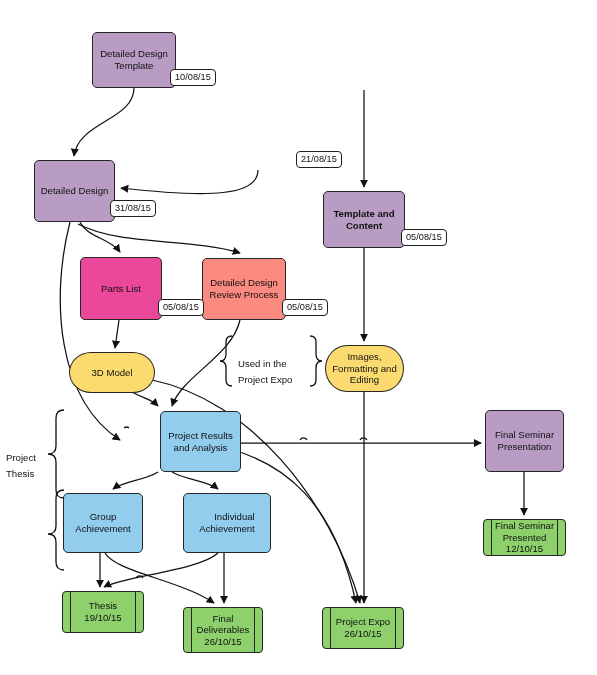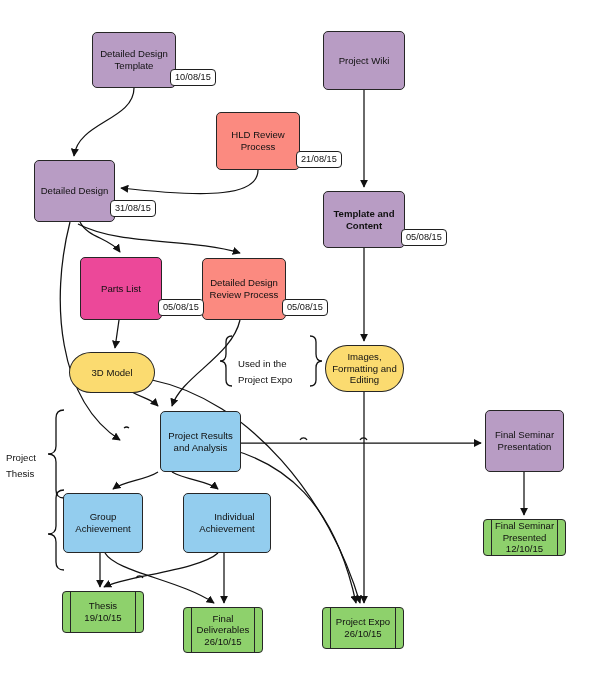--- a/index.html
+++ b/index.html
@@ -152,28 +152,21 @@
   </svg>
 
   <div class="node shape-rect" style="left:92px;top:32px;width:84px;height:56px;background:#b89cc4;">
     <span class="label">Detailed Design
 Template</span>
   </div>
   <div class="badge" style="left:170px;top:69px;">
       <span>10/08/15</span>
     </div>
 
-  <div class="node shape-rect" style="left:323px;top:31px;width:82px;height:59px;background:#b89cc4;">
-    <span class="label">Project Wiki</span>
-  </div>
-
-  <div class="node shape-rect" style="left:216px;top:112px;width:84px;height:58px;background:#fb8a80;">
-    <span class="label">HLD Review
-Process</span>
-  </div>
+
   <div class="badge" style="left:296px;top:151px;">
       <span>21/08/15</span>
     </div>
 
   <div class="node shape-rect" style="left:34px;top:160px;width:81px;height:62px;background:#b89cc4;">
     <span class="label">Detailed Design</span>
   </div>
   <div class="badge" style="left:110px;top:200px;">
       <span>31/08/15</span>
     </div>

